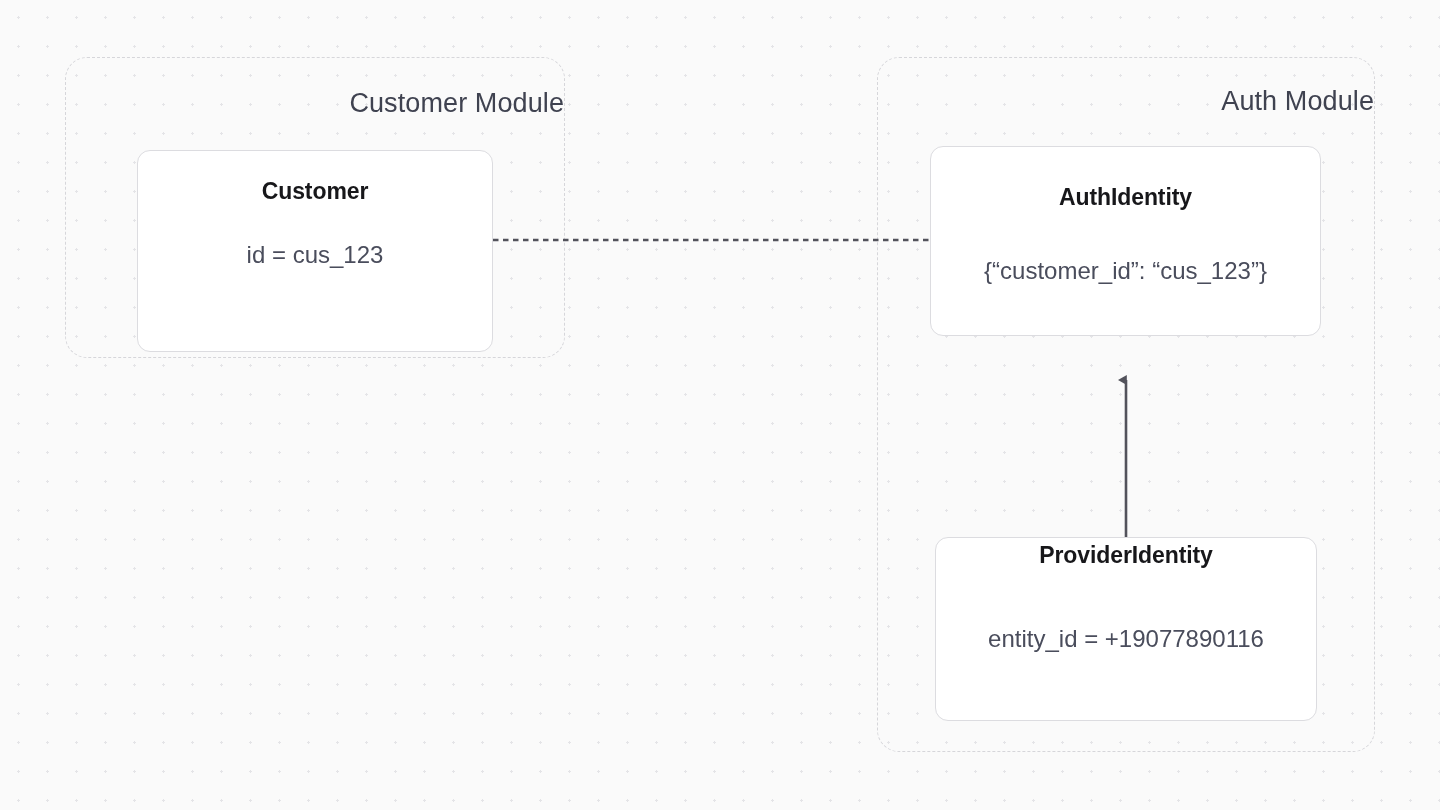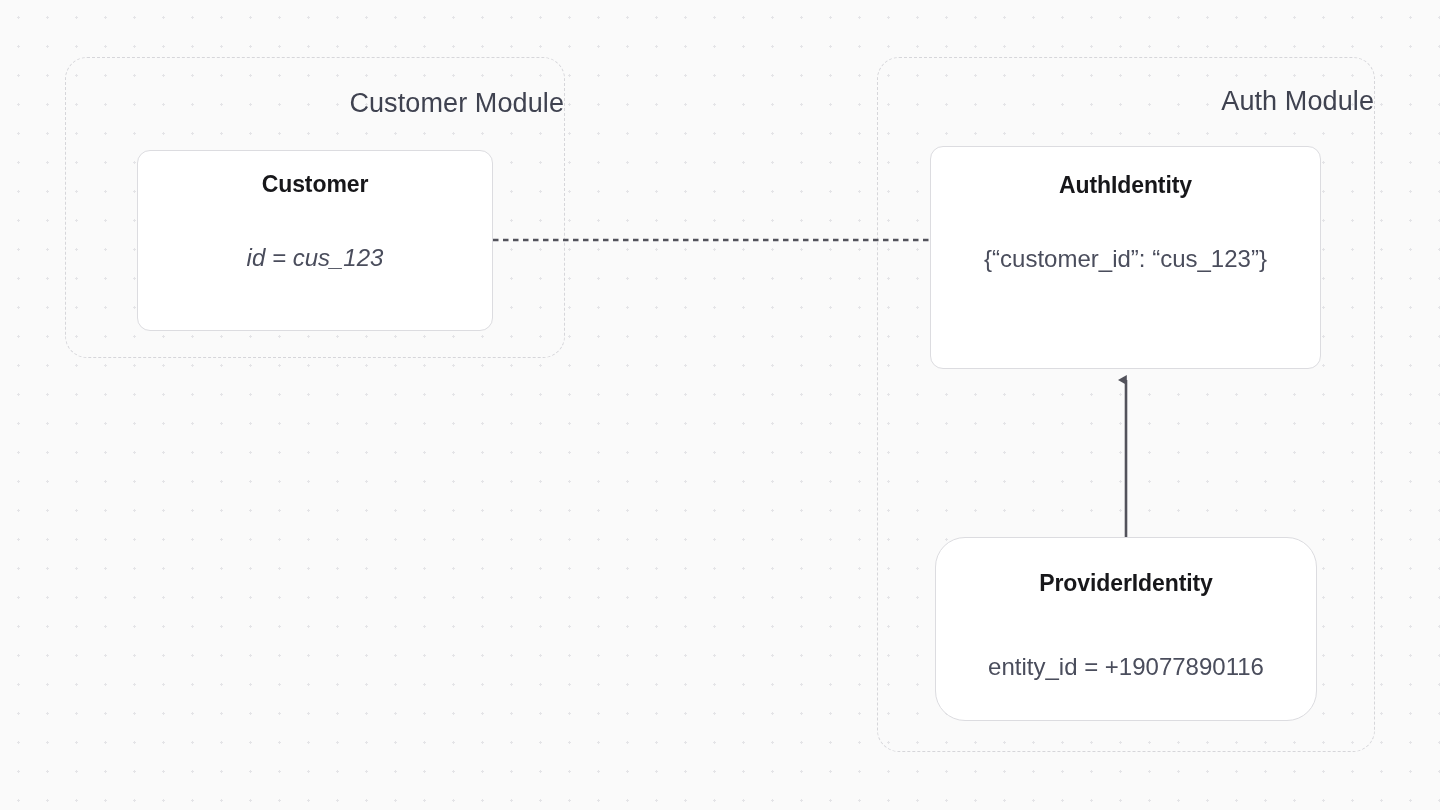--- a/index.html
+++ b/index.html
@@ -87,41 +87,40 @@
     font-weight: 400;
     color: #4a4d5c;
     line-height: 40px;
     white-space: nowrap;
   }
 
   #entity-customer {
     left: 137px;
     top: 150px;
     width: 356px;
-    height: 181px;
-    padding-top: 20px;
+    height: 202px;
+    padding-top: 27px;
   }
-  #entity-customer .entity-fields { margin-top: 40px; font-style: italic; }
+  #entity-customer .entity-fields { margin-top: 30px; }
 
   #entity-authidentity {
     left: 930px;
     top: 146px;
     width: 391px;
-    height: 223px;
-    padding-top: 25px;
+    height: 190px;
+    padding-top: 37px;
   }
   #entity-authidentity .entity-fields { margin-top: 40px; }
 
   #entity-provideridentity {
     left: 935px;
     top: 537px;
     width: 382px;
     height: 184px;
-    padding-top: 32px;
-    border-radius: 30px;
+    padding-top: 4px;
   }
   #entity-provideridentity .entity-fields { margin-top: 50px; }
 
   
   .connector-svg {
     position: absolute;
     left: 0;
     top: 0;
     width: 1440px;
     height: 810px;

